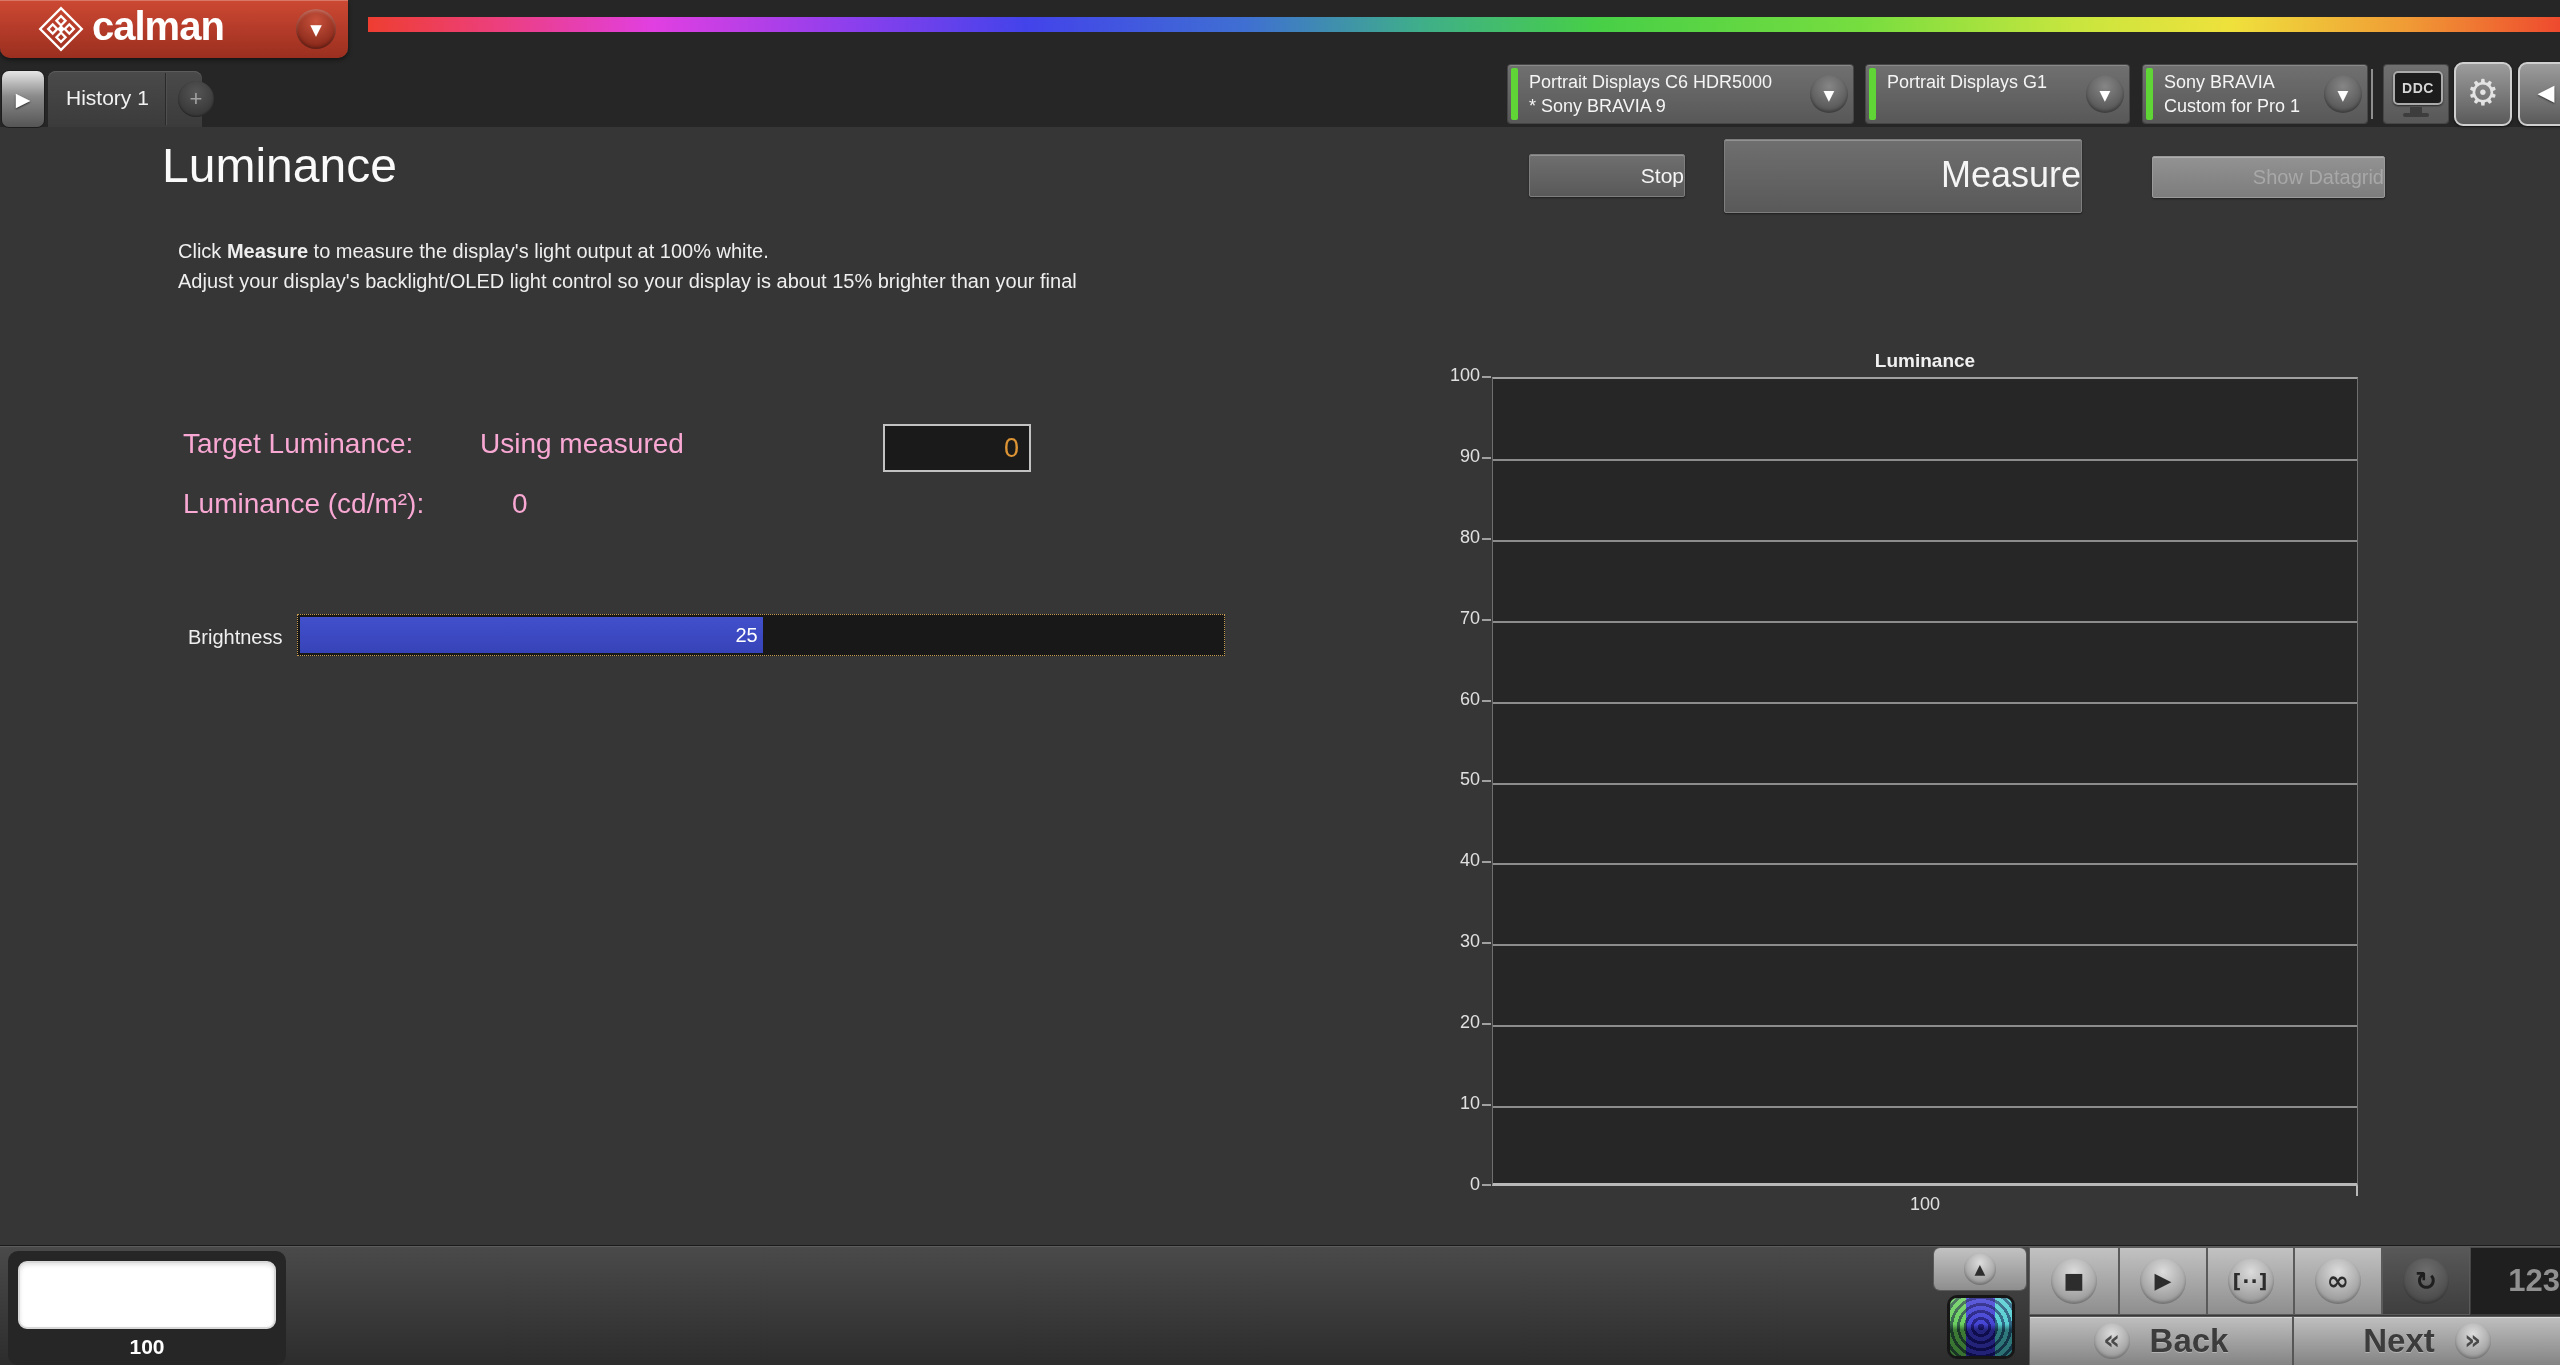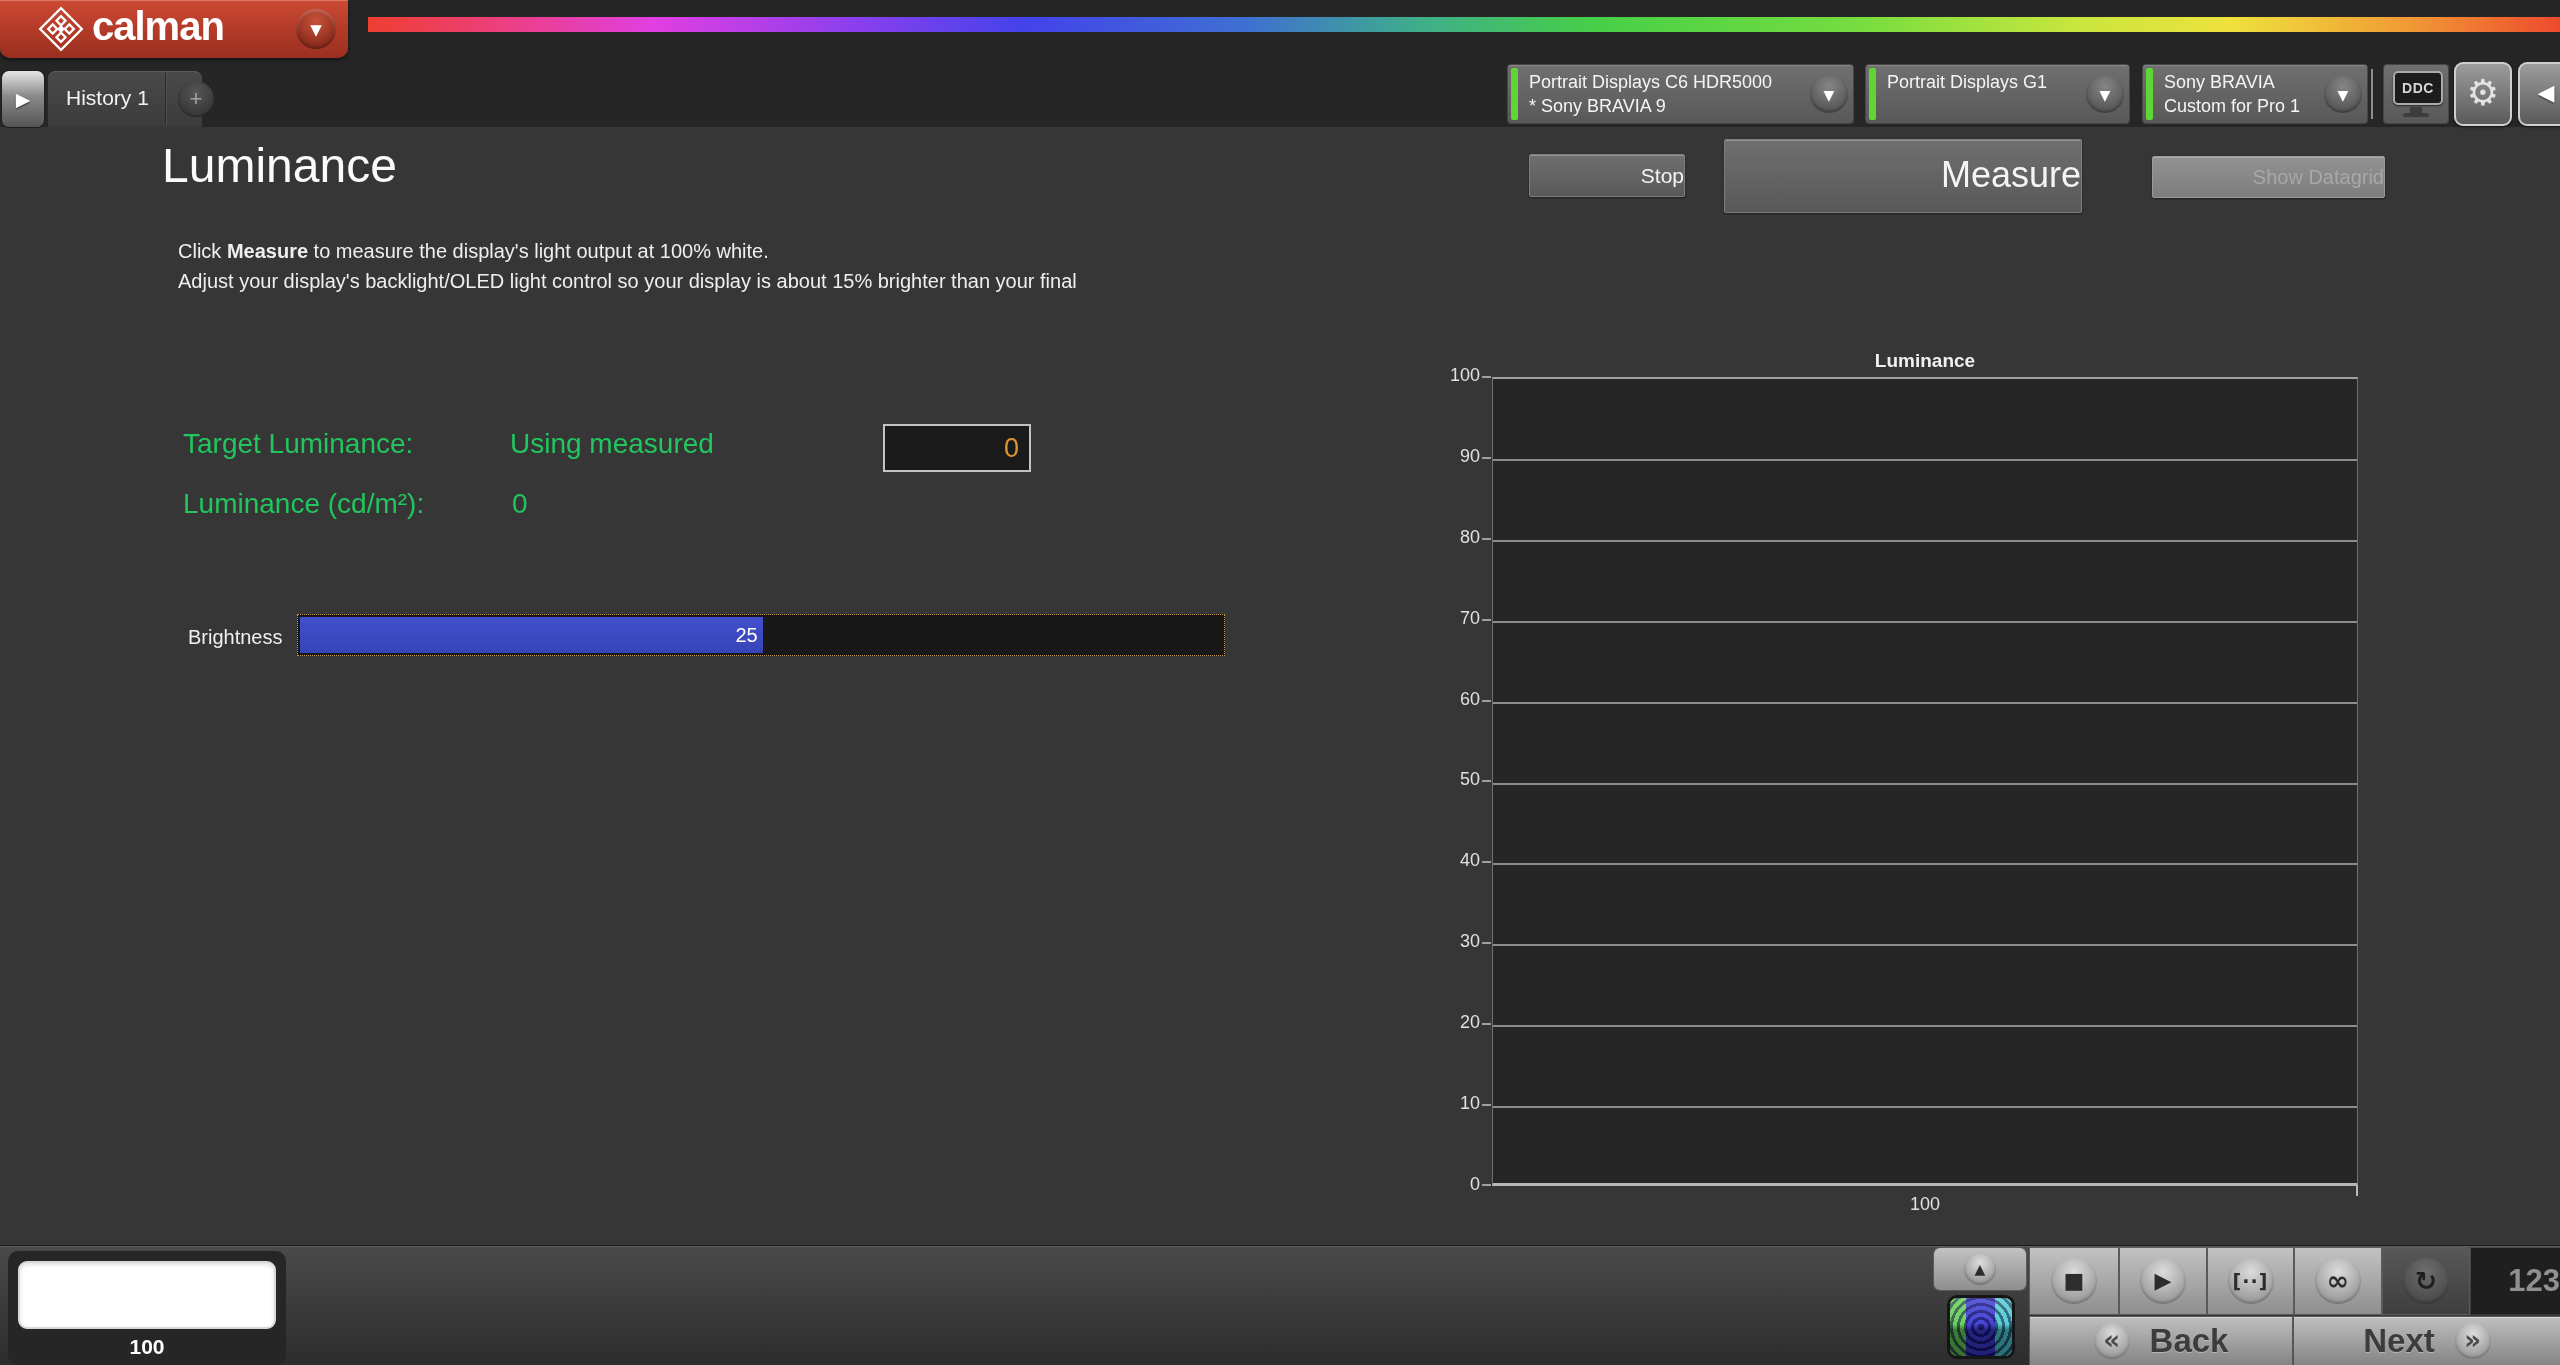--- a/index.html
+++ b/index.html
@@ -75,23 +75,23 @@
   .btn{box-sizing:border-box;border:1px solid #7e7e7e;border-radius:2px;text-align:right;
     background:linear-gradient(180deg,#6f6f6f 0%,#595959 100%);
     box-shadow:inset 0 1px 0 rgba(255,255,255,.25), 0 1px 2px rgba(0,0,0,.45);
     color:#f5f5f5;cursor:pointer;}
   .stop-btn{left:1529px;top:154px;width:156px;height:43px;font-size:21px;line-height:41px;}
   .measure-btn{left:1724px;top:139px;width:358px;height:74px;font-size:36px;line-height:70px;}
   .datagrid-btn{left:2152px;top:156px;width:233px;height:42px;font-size:20px;line-height:40px;
     background:linear-gradient(180deg,#929292 0%,#7d7d7d 100%);border-color:#9a9a9a;
     color:#a8a8a8;cursor:default;}
 
-  .lbl{font-size:28px;color:#22c55e;white-space:nowrap;}
+  .lbl{font-size:28px;color:#f9a8d4;white-space:nowrap;}
   .target-label{left:183px;top:428px;}
-  .target-mode{left:510px;top:428px;}
+  .target-mode{left:480px;top:428px;}
   .target-input{left:883px;top:424px;width:148px;height:48px;box-sizing:border-box;
     background:#1a1a1a;border:2px solid #c2c2c2;color:#dd9434;font-size:27px;
     text-align:right;padding:0 10px 0 0;font-family:"Liberation Sans",sans-serif;outline:none;}
   .lum-label{left:183px;top:488px;}
   .lum-value{left:512px;top:488px;}
 
   .bright-label{left:188px;top:626px;font-size:20px;color:#efefef;}
   .slider{left:297px;top:614px;width:928px;height:42px;box-sizing:border-box;
     border:1px dotted #c49a4e;background:#181818;cursor:pointer;}
   .slider-fill{position:absolute;left:2px;top:2px;bottom:2px;width:50%;

